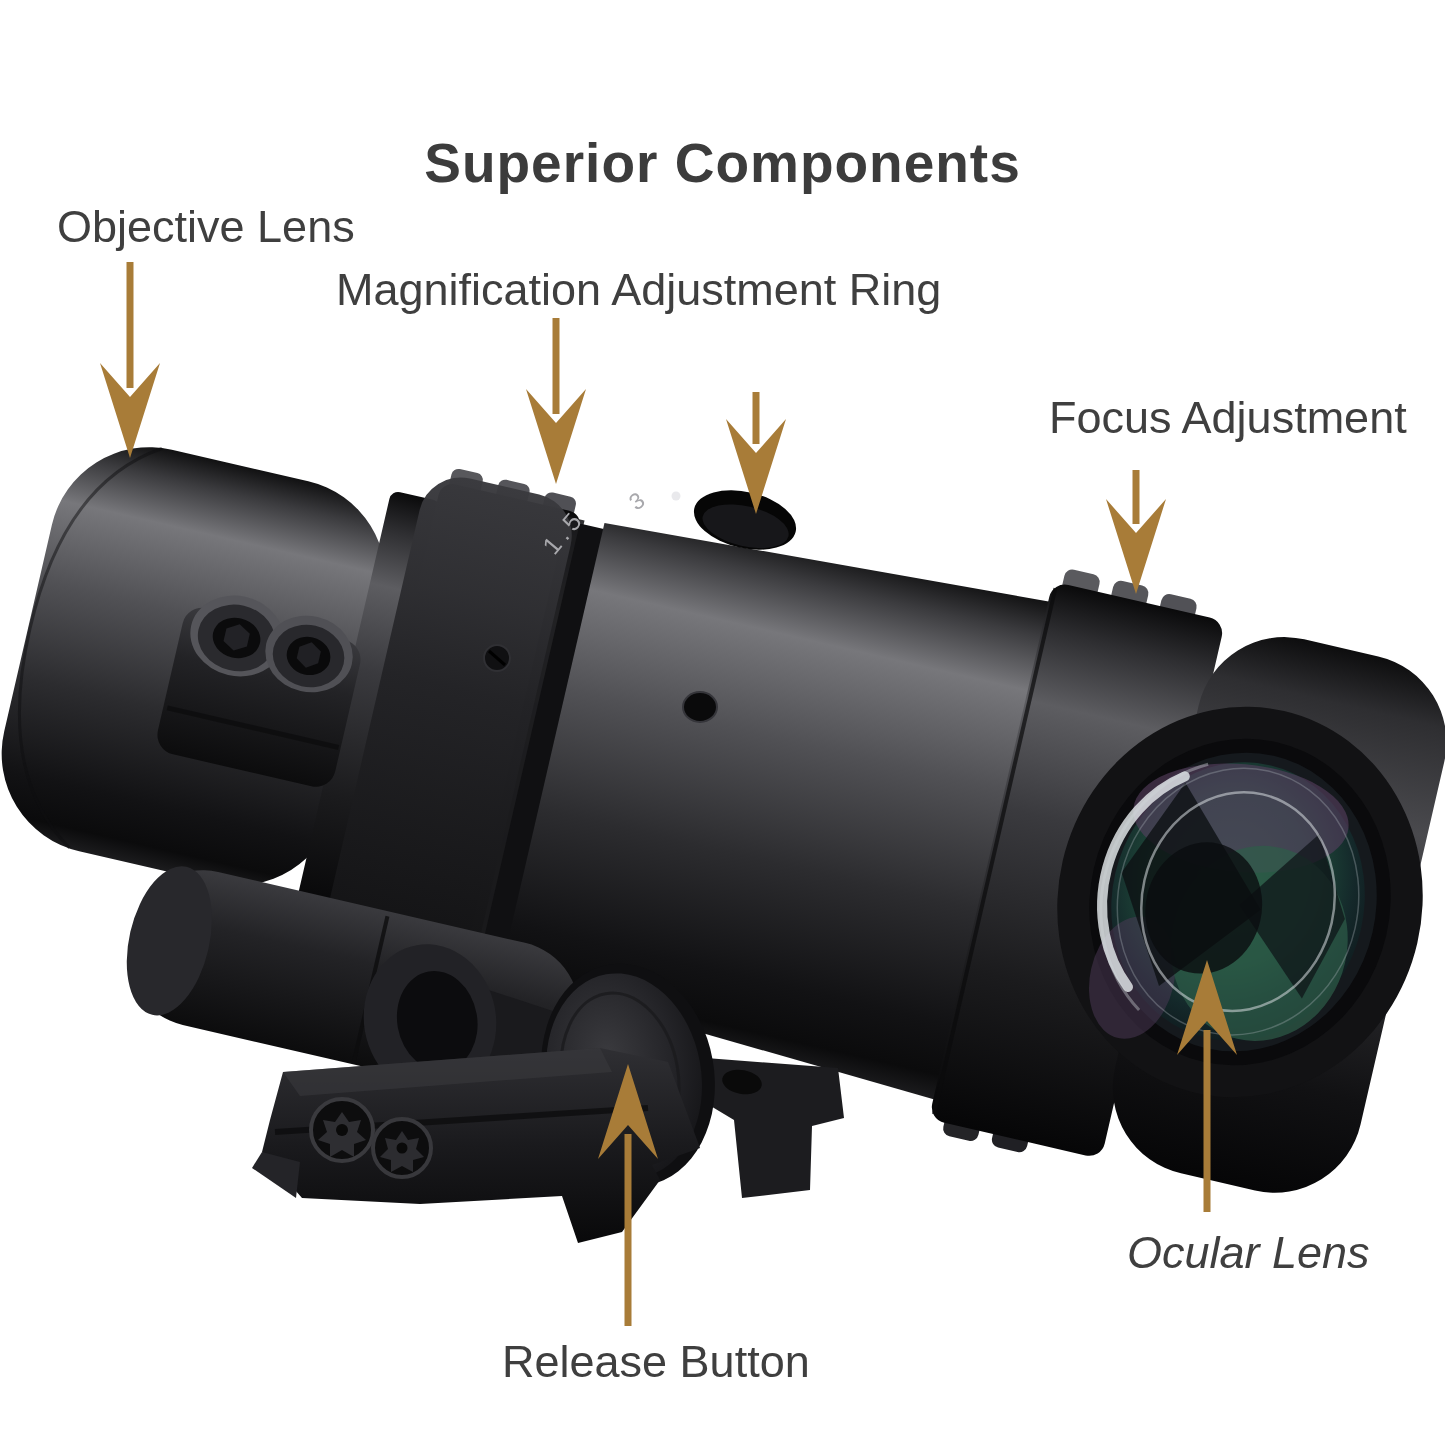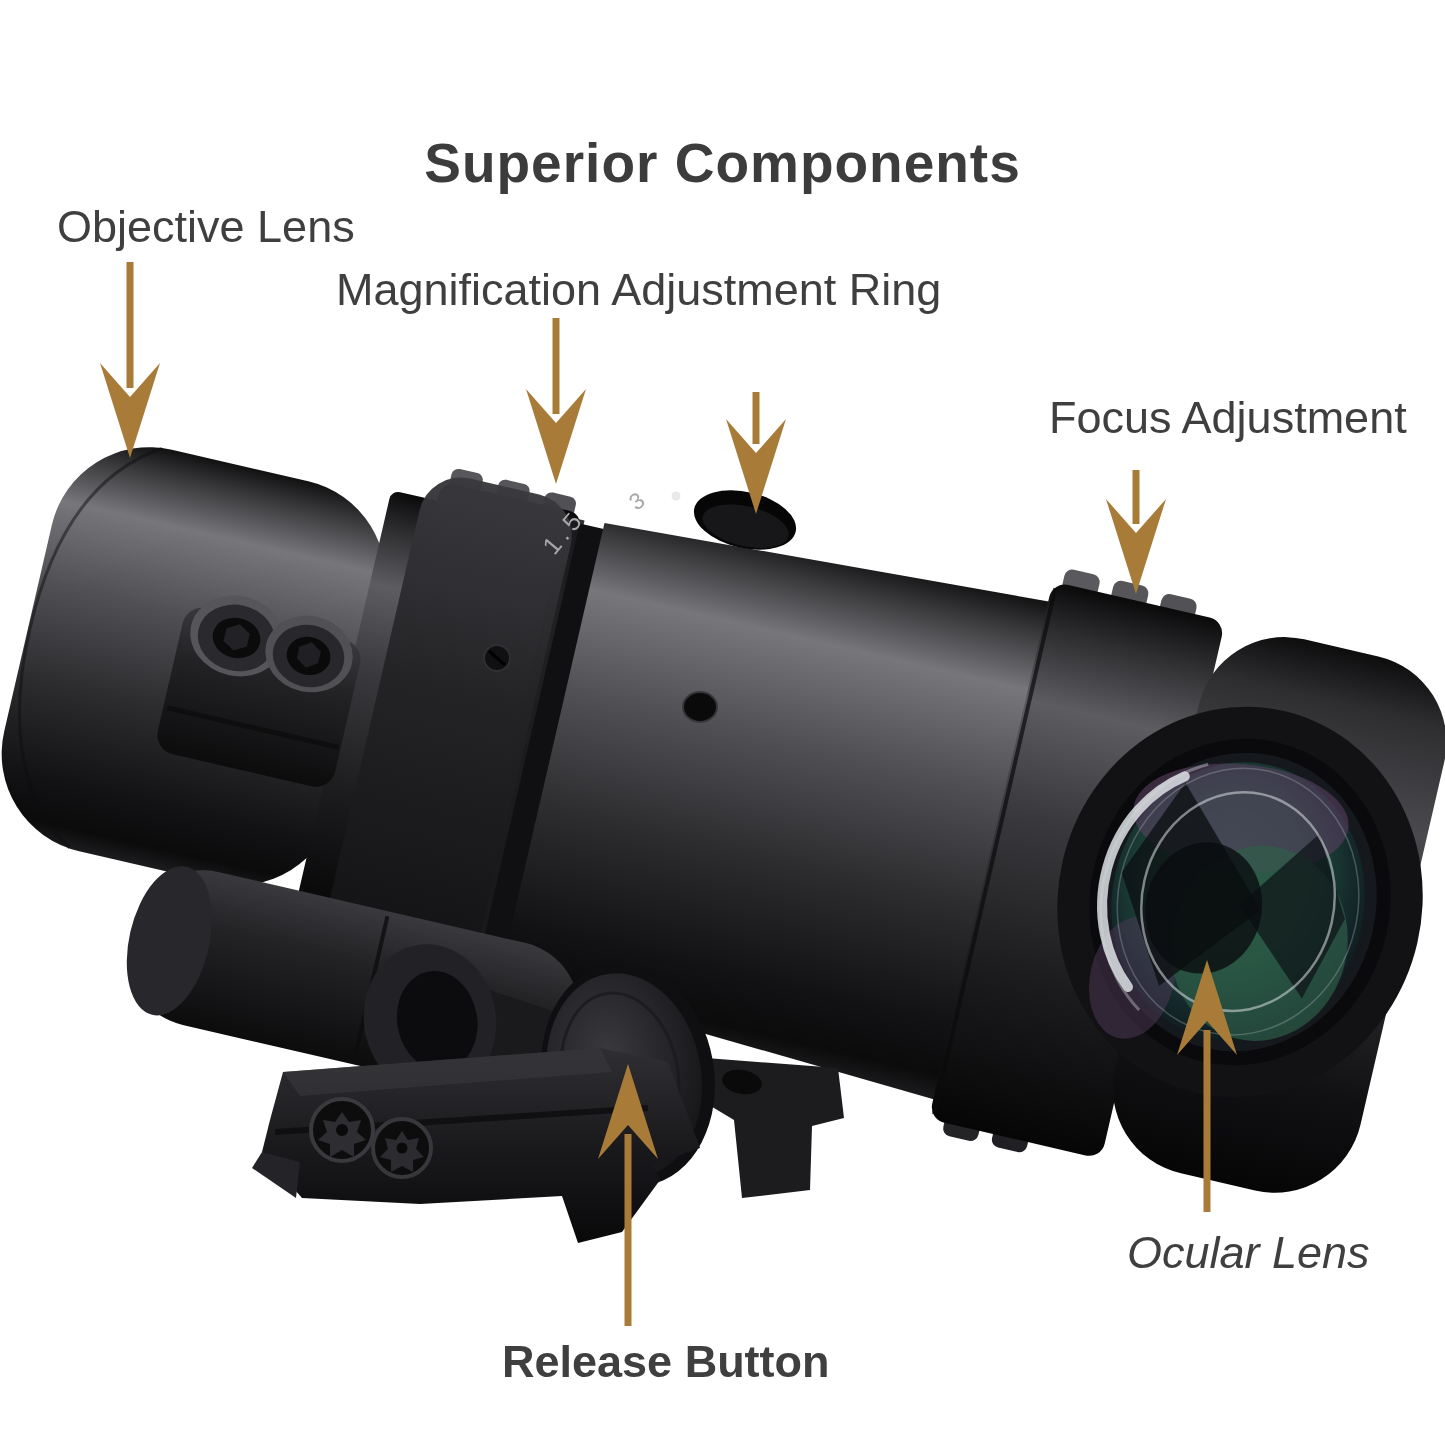--- a/index.html
+++ b/index.html
@@ -212,15 +212,15 @@
     </g>
   </g>
 </svg>
 
 <h1 class="page-title">Superior Components</h1>
 
 <div class="label" style="left:57px;top:201px;">Objective Lens</div>
 <div class="label" style="left:336px;top:264px;">Magnification Adjustment Ring</div>
 <div class="label" style="left:1049px;top:392px;">Focus Adjustment</div>
 <div class="label" style="left:1127px;top:1227px;font-style:italic;">Ocular Lens</div>
-<div class="label" style="left:502px;top:1336px;font-weight:bold;">Release Button</div>
+<div class="label" style="left:502px;top:1336px;">Release Button</div>
 
 </div>
 
 </body></html>

